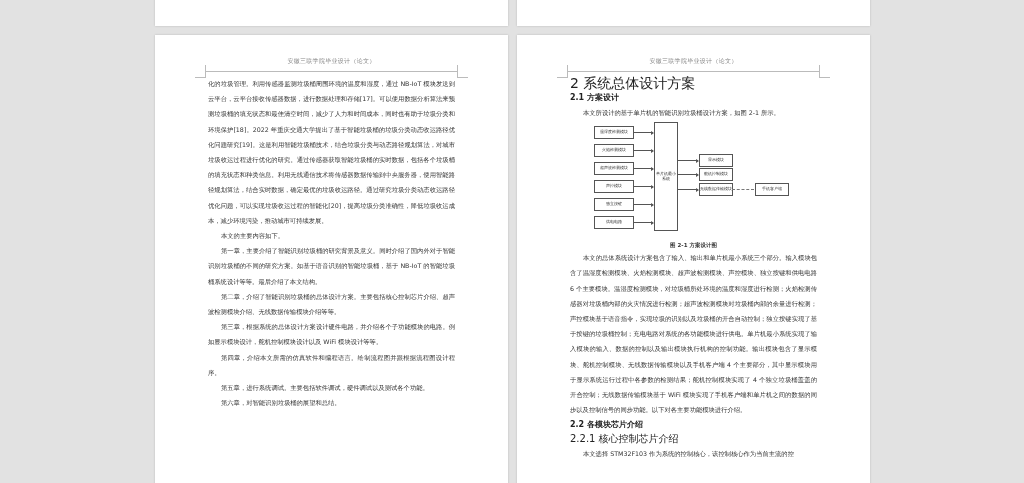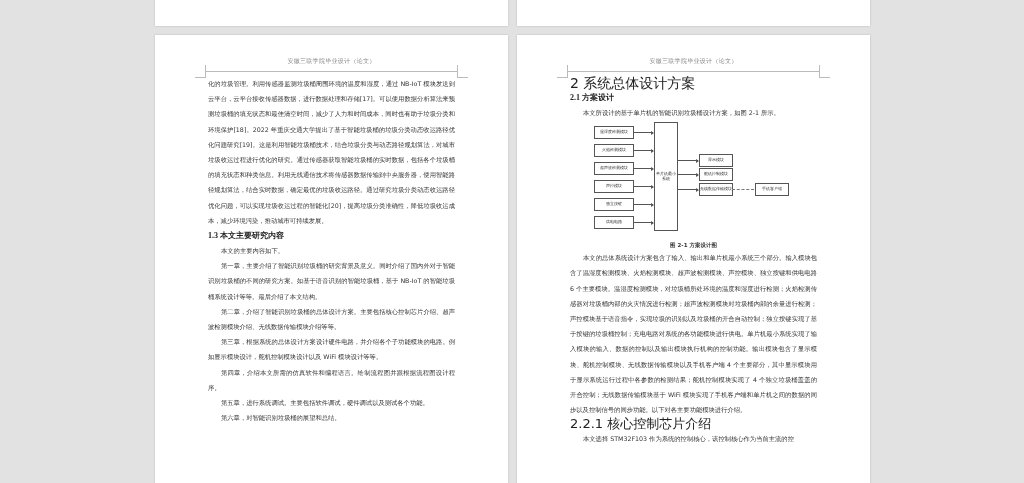--- a/index.html
+++ b/index.html
@@ -9,22 +9,22 @@
   .p-left{left:155px;width:353px;}
   .p-right{left:517px;width:353px;}
   .main{top:35px;height:460px;}
   .hdr{position:absolute;left:50px;right:50px;top:22px;height:14px;text-align:center;font-size:6px;color:#888;letter-spacing:0.3px;}
   .hdr-line{position:absolute;left:50px;right:50px;top:36px;border-top:1px solid #bbb;}
   .hdr-mark-l{position:absolute;left:40px;top:30px;width:10px;height:12px;border-right:1px solid #bbb;border-bottom:1px solid #bbb;}
   .hdr-mark-r{position:absolute;right:40px;top:30px;width:10px;height:12px;border-left:1px solid #bbb;border-bottom:1px solid #bbb;}
   .body{position:absolute;left:53px;right:53px;top:41px;font-size:6.3px;line-height:15.2px;color:#333;}
   .body p{margin:0;text-align:justify;}
   .indent{text-indent:13px;}
-  .h2{font-size:8px;font-weight:bold;color:#222;margin:0;line-height:15px;font-family:Liberation Serif, serif;}
-  .h3{font-size:13px;color:#222;margin:0;line-height:14px;}
+  .h2{font-size:8px;font-weight:bold;color:#222;margin:0;line-height:15px;}
+  .h3{font-size:10px;color:#222;margin:0;line-height:14px;}
   .chap{font-size:14px;text-align:center;color:#222;margin:20px 0 14px 0;line-height:14px;}
   .diagram{position:relative;height:118px;margin:2px 0 0 0;}
   .blk{position:absolute;border:1px solid #555;background:#fff;font-size:4px;line-height:1.2;color:#333;display:flex;align-items:center;justify-content:center;text-align:center;}
   .arr{position:absolute;border-top:1px solid #555;height:0;}
   .arr::after{content:"";position:absolute;right:-1px;top:-2.5px;border-left:3px solid #555;border-top:2px solid transparent;border-bottom:2px solid transparent;}
   .dash{position:absolute;border-top:1px dashed #777;height:0;}
   .cap{text-align:center;font-size:5.5px;font-weight:bold;color:#333;line-height:10px;}
 </style>
 </head>
 <body>
@@ -33,21 +33,20 @@
 <div class="page top-strip p-right"></div>
 
 <div class="page main p-left">
   <div class="hdr">安徽三联学院毕业设计（论文）</div>
   <div class="hdr-mark-l"></div>
   <div class="hdr-mark-r"></div>
   <div class="hdr-line"></div>
 
   <div class="body">
     <p>化的垃圾管理。利用传感器监测垃圾桶周围环境的温度和湿度，通过 NB-IoT 模块发送到云平台，云平台接收传感器数据，进行数据处理和存储[17]。可以使用数据分析算法来预测垃圾桶的填充状态和最佳清空时间，减少了人力和时间成本，同时也有助于垃圾分类和环境保护[18]。2022 年重庆交通大学提出了基于智能垃圾桶的垃圾分类动态收运路径优化问题研究[19]。这是利用智能垃圾桶技术，结合垃圾分类与动态路径规划算法，对城市垃圾收运过程进行优化的研究。通过传感器获取智能垃圾桶的实时数据，包括各个垃圾桶的填充状态和种类信息。利用无线通信技术将传感器数据传输到中央服务器，使用智能路径规划算法，结合实时数据，确定最优的垃圾收运路径。通过研究垃圾分类动态收运路径优化问题，可以实现垃圾收运过程的智能化[20]，提高垃圾分类准确性，降低垃圾收运成本，减少环境污染，推动城市可持续发展。</p>
-    <p class="h2">1.3 本文主要研究内容</p>
     <p class="indent">本文的主要内容如下。</p>
     <p class="indent">第一章，主要介绍了智能识别垃圾桶的研究背景及意义。同时介绍了国内外对于智能识别垃圾桶的不同的研究方案。如基于语音识别的智能垃圾桶，基于 NB-IoT 的智能垃圾桶系统设计等等。最后介绍了本文结构。</p>
     <p class="indent">第二章，介绍了智能识别垃圾桶的总体设计方案。主要包括核心控制芯片介绍、超声波检测模块介绍、无线数据传输模块介绍等等。</p>
     <p class="indent">第三章，根据系统的总体设计方案设计硬件电路，并介绍各个子功能模块的电路。例如显示模块设计，舵机控制模块设计以及 WiFi 模块设计等等。</p>
     <p class="indent">第四章，介绍本文所需的仿真软件和编程语言。绘制流程图并跟根据流程图设计程序。</p>
     <p class="indent">第五章，进行系统调试。主要包括软件调试，硬件调试以及测试各个功能。</p>
     <p class="indent">第六章，对智能识别垃圾桶的展望和总结。</p>
   </div>
 </div>
 
@@ -86,16 +85,17 @@
       <div class="blk" style="left:129px;top:32px;width:32px;height:11px;">显示模块</div>
       <div class="blk" style="left:129px;top:46px;width:32px;height:11px;">舵机控制模块</div>
       <div class="blk" style="left:129px;top:61px;width:32px;height:11px;">无线数据传输模块</div>
 
       <div class="dash" style="left:162px;top:67px;width:22px;"></div>
       <div class="blk" style="left:185px;top:61px;width:32px;height:11px;">手机客户端</div>
     </div>
     <div class="cap">图 2-1  方案设计图</div>
 
     <p class="indent">本文的总体系统设计方案包含了输入、输出和单片机最小系统三个部分。输入模块包含了温湿度检测模块、火焰检测模块、超声波检测模块、声控模块、独立按键和供电电路 6 个主要模块。温湿度检测模块，对垃圾桶所处环境的温度和湿度进行检测；火焰检测传感器对垃圾桶内部的火灾情况进行检测；超声波检测模块对垃圾桶内部的余量进行检测；声控模块基于语音指令，实现垃圾的识别以及垃圾桶的开合自动控制；独立按键实现了基于按键的垃圾桶控制；充电电路对系统的各功能模块进行供电。单片机最小系统实现了输入模块的输入、数据的控制以及输出模块执行机构的控制功能。输出模块包含了显示模块、舵机控制模块、无线数据传输模块以及手机客户端 4 个主要部分，其中显示模块用于显示系统运行过程中各参数的检测结果；舵机控制模块实现了 4 个独立垃圾桶盖盖的开合控制；无线数据传输模块基于 WiFi 模块实现了手机客户端和单片机之间的数据的同步以及控制信号的同步功能。以下对各主要功能模块进行介绍。</p>
+    <p class="h2">2.2 各模块芯片介绍</p>
     <p class="h3">2.2.1 核心控制芯片介绍</p>
     <p class="indent">本文选择 STM32F103 作为系统的控制核心，该控制核心作为当前主流的控</p>
   </div>
 </div>
 
 </body></html>

